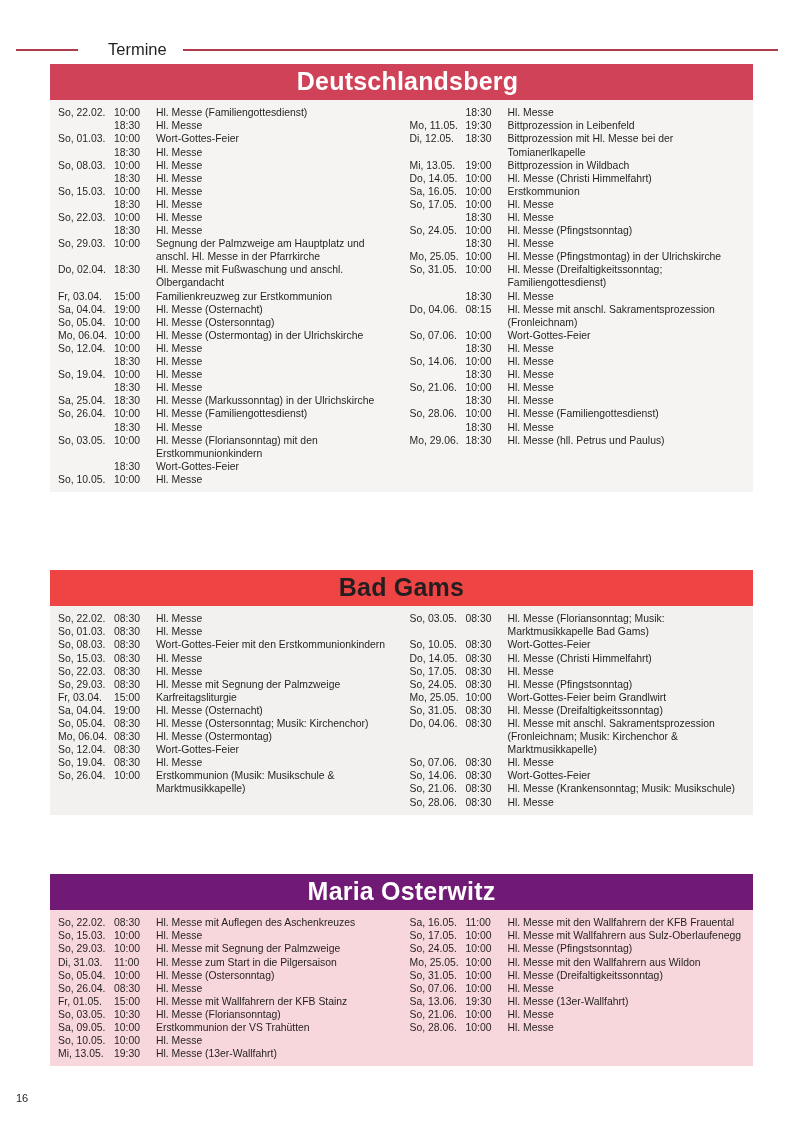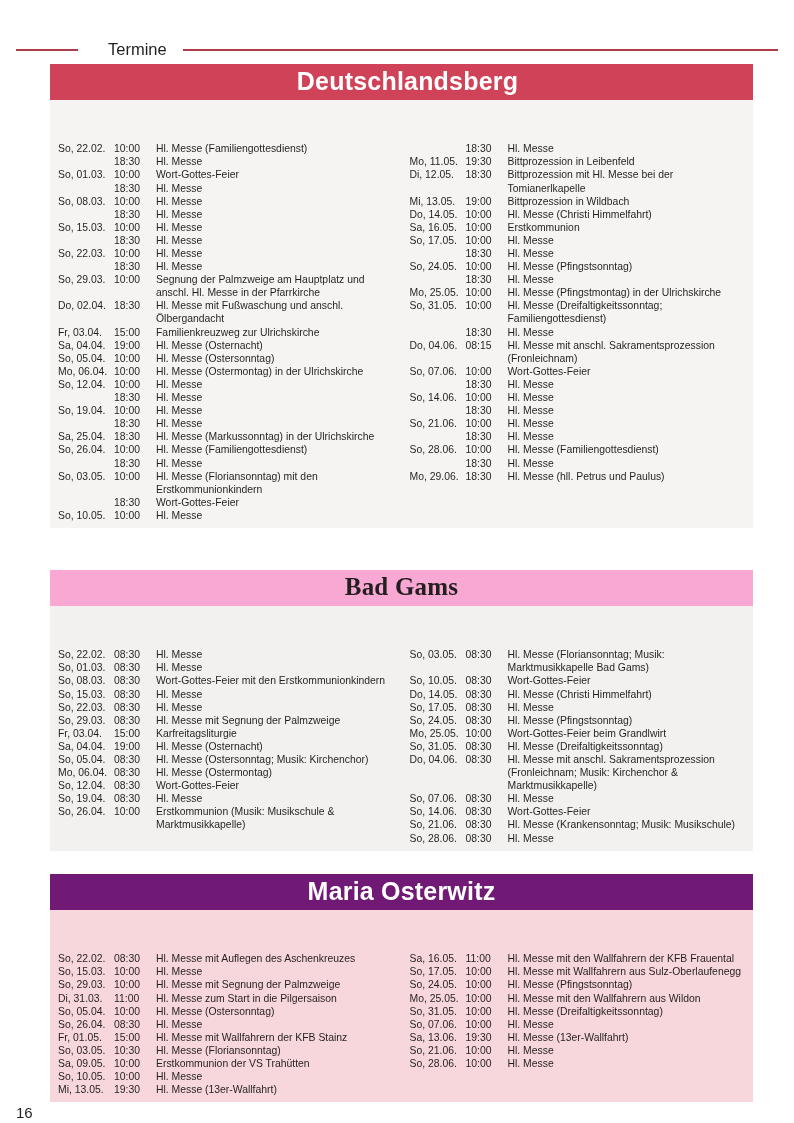--- a/index.html
+++ b/index.html
@@ -65,40 +65,39 @@
     font-weight: bold;
     color: #ffffff;
     padding: 4px 0 6px 0;
     letter-spacing: .2px;
     line-height: 1.05;
   }
   .section-title.dark {
     color: #231f20;
   }
   .sec-red .section-title { background: #cf4257; padding-left: 12px; }
-  .sec-grey .section-title { background: #f9a8d4; font-family: Liberation Serif, serif; }
+  .sec-grey .section-title { background: #ef4444; }
   .sec-red2 .section-title { background: #701a75; }
 
   .section-body {
     display: flex;
     padding: 6px 0 6px 0;
   }
   .sec-red .section-body { background: #f6f4f2; }
   .sec-grey .section-body { background: #f2f1ef; }
   .sec-red2 .section-body { background: #f7d7db; }
 
   .col {
     width: 50%;
     box-sizing: border-box;
     padding: 0 6px 0 8px;
   }
   table.rows {
     width: 100%;
     border-collapse: collapse;
-    margin-top: 36px;
   }
   table.rows td {
     font-size: 10.4px;
     line-height: 13.1px;
     vertical-align: top;
     padding: 0;
     color: #231f20;
   }
   td.date {
     width: 56px;
@@ -117,23 +116,22 @@
   
   #sec-deutschlandsberg { top: 64px; }
   #sec-badgams        { top: 570px; }
   #sec-mariaosterwitz { top: 874px; }
 
   
   .page-number {
     position: absolute;
     left: 16px;
     top: 1092px;
-    font-size: 15px;
+    font-size: 11px;
     color: #231f20;
-    margin-top: 12px;
   }
 </style>
 </head>
 <body>
 
 <div class="page">
 
   <div class="page-header">
     <div class="rule-left"></div>
     <div class="header-title">Termine</div>
@@ -202,21 +200,21 @@
                 <td class="desc">Segnung der Palmzweige am Hauptplatz und anschl. Hl. Messe in der Pfarrkirche</td>
               </tr>
               <tr>
                 <td class="date bold">Do, 02.04.</td>
                 <td class="time">18:30</td>
                 <td class="desc">Hl. Messe mit Fußwaschung und anschl. Ölbergandacht</td>
               </tr>
               <tr>
                 <td class="date bold">Fr, 03.04.</td>
                 <td class="time">15:00</td>
-                <td class="desc">Familienkreuzweg zur Ulrichskirche</td>
+                <td class="desc">Familienkreuzweg zur Erstkommunion</td>
               </tr>
               <tr>
                 <td class="date bold">Sa, 04.04.</td>
                 <td class="time">19:00</td>
                 <td class="desc">Hl. Messe (Osternacht)</td>
               </tr>
               <tr>
                 <td class="date bold">So, 05.04.</td>
                 <td class="time">10:00</td>
                 <td class="desc">Hl. Messe (Ostersonntag)</td>

